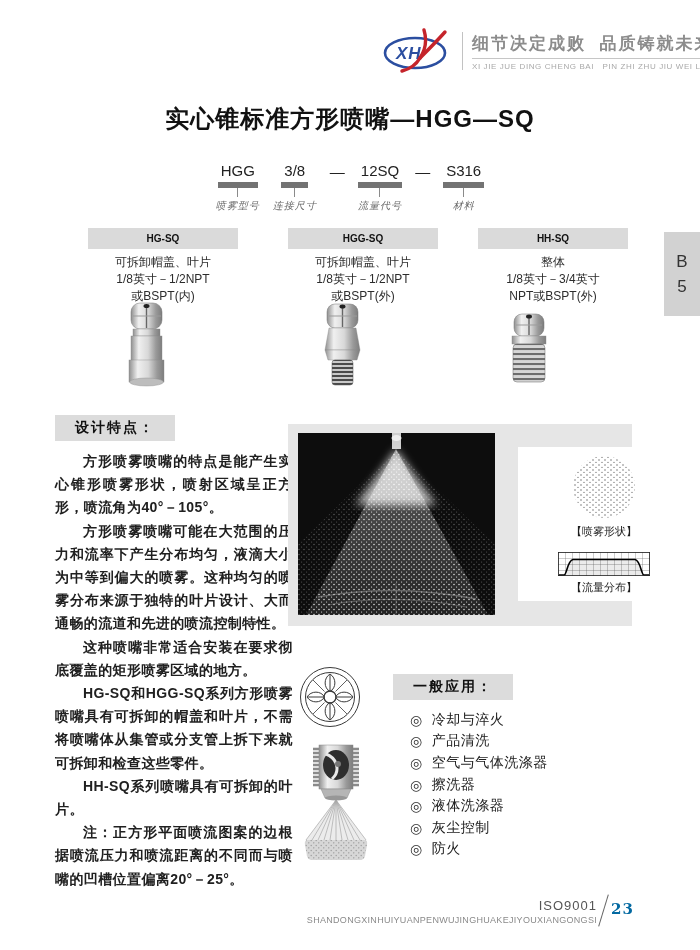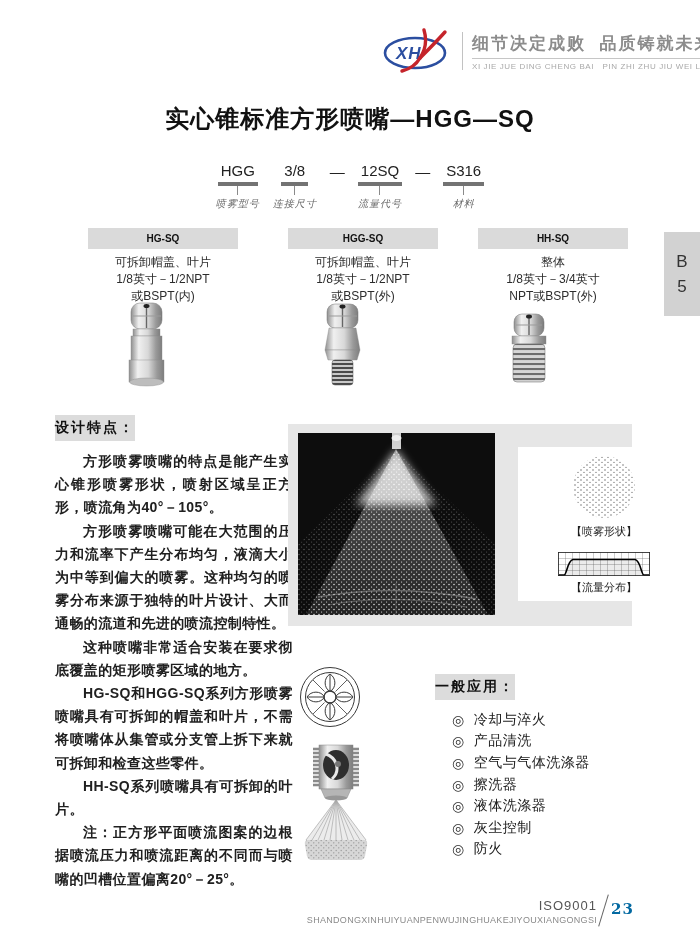--- a/index.html
+++ b/index.html
@@ -16,21 +16,21 @@
   .pinyin{font-size:8px;color:#a9a9a9;letter-spacing:0.6px;margin-top:3px;white-space:pre;}
 
   
   .page-title{position:absolute;top:103px;left:0;width:100%;margin:0;text-align:center;
               font-size:24px;font-weight:bold;letter-spacing:1px;color:#111;}
 
   
   .code-diagram{position:absolute;top:162px;left:0;width:100%;display:flex;
                 justify-content:center;align-items:flex-start;gap:13px;}
   .code-col{display:flex;flex-direction:column;align-items:center;}
-  .code{font-size:15px;color:#222;border-bottom:4px solid #737373;padding:0 3px 3px;}
+  .code{font-size:15px;color:#222;border-bottom:6px solid #737373;padding:0 3px 3px;}
   .tick{width:1px;height:9px;background:#8a8a8a;}
   .code-label{font-size:10px;color:#6a6a6a;font-style:italic;margin-top:2px;letter-spacing:1px;}
   .code-dash{font-size:15px;color:#222;line-height:20px;}
 
   
   .model{position:absolute;width:150px;text-align:center;}
   .model-1{left:88px;top:228px;}
   .model-2{left:288px;top:228px;}
   .model-3{left:478px;top:228px;}
   .model-header{background:#dadada;font-weight:bold;font-size:10px;height:21px;line-height:21px;color:#111;}
@@ -44,40 +44,40 @@
 
   
   .nozzle{position:absolute;}
   .nozzle-1{left:125px;top:302px;}
   .nozzle-2{left:321px;top:303px;}
   .nozzle-3{left:509px;top:313px;}
 
   
   .design{position:absolute;left:55px;top:415px;width:238px;}
   .sec-heading{display:inline-block;background:#dcdcdc;font-weight:bold;font-size:14px;
-               padding:4px 0;letter-spacing:2px;color:#111;}
+               padding:4px 20px;letter-spacing:2px;color:#111;}
   .design-body{margin-top:9px;font-weight:bold;}
   .design-body p{margin:0;font-size:14px;line-height:23.2px;text-align:justify;
                  text-indent:2em;color:#202020;letter-spacing:0.4px;}
 
   
   .gray-panel{position:absolute;left:288px;top:424px;width:344px;height:202px;background:#e6e6e6;}
   .spray-photo{position:absolute;left:10px;top:9px;width:197px;height:182px;display:block;}
   .shape-card{position:absolute;left:230px;top:23px;width:100px;height:154px;background:#ffffff;
               display:flex;flex-direction:column;align-items:center;padding-left:36px;}
   .stipple{margin-top:7px;display:block;}
   .fig-label{font-size:11px;color:#1d1d1d;margin-top:4px;}
   .flow-grid{margin-top:13px;display:block;}
 
   
   .vane-diagram{position:absolute;left:299px;top:666px;}
   .cutaway-diagram{position:absolute;left:300px;top:744px;}
 
   
-  .apps{position:absolute;left:393px;top:674px;width:250px;margin-left:42px;}
+  .apps{position:absolute;left:393px;top:674px;width:250px;}
   .app-list{margin-top:9px;}
   .app-item{display:flex;align-items:center;gap:9px;font-size:14px;height:21.6px;
             color:#202020;padding-left:17px;letter-spacing:0.5px;}
   .bullet{font-size:14px;color:#333;}
 
   
   .footer-block{position:absolute;right:103px;top:898px;width:360px;text-align:right;}
   .footer-iso{font-size:13px;color:#555;letter-spacing:1px;}
   .footer-company{font-size:9px;color:#8a8a8a;letter-spacing:0.3px;margin-top:2px;}
   .footer-slash{position:absolute;left:603px;top:894px;width:1px;height:33px;background:#666;

